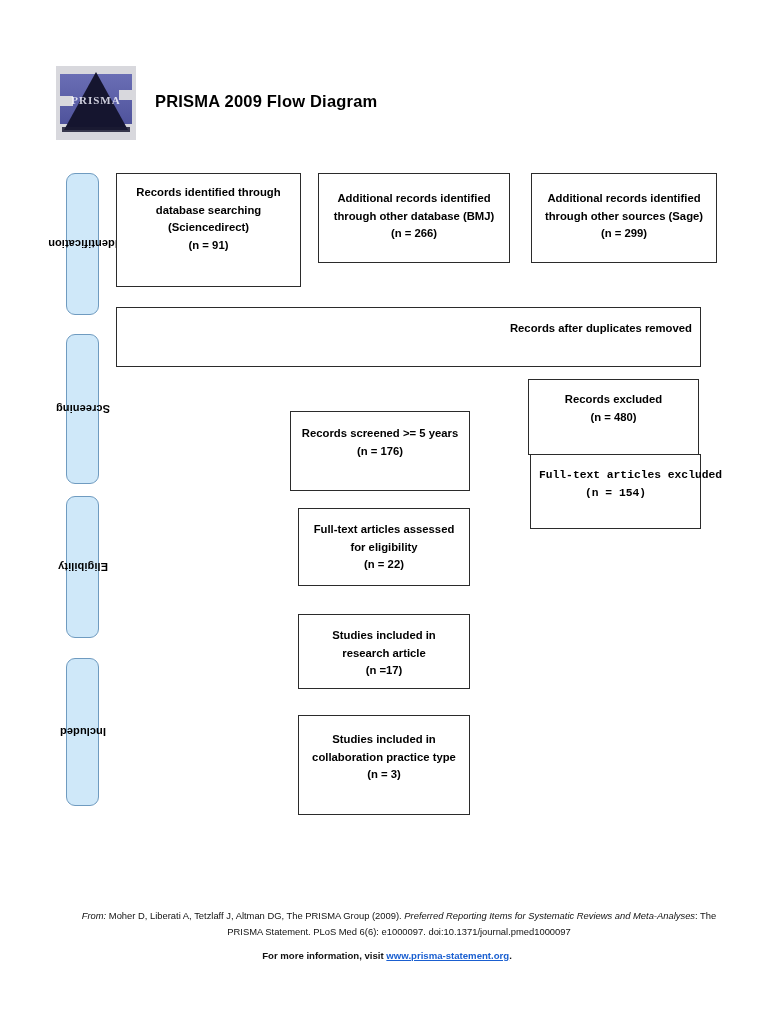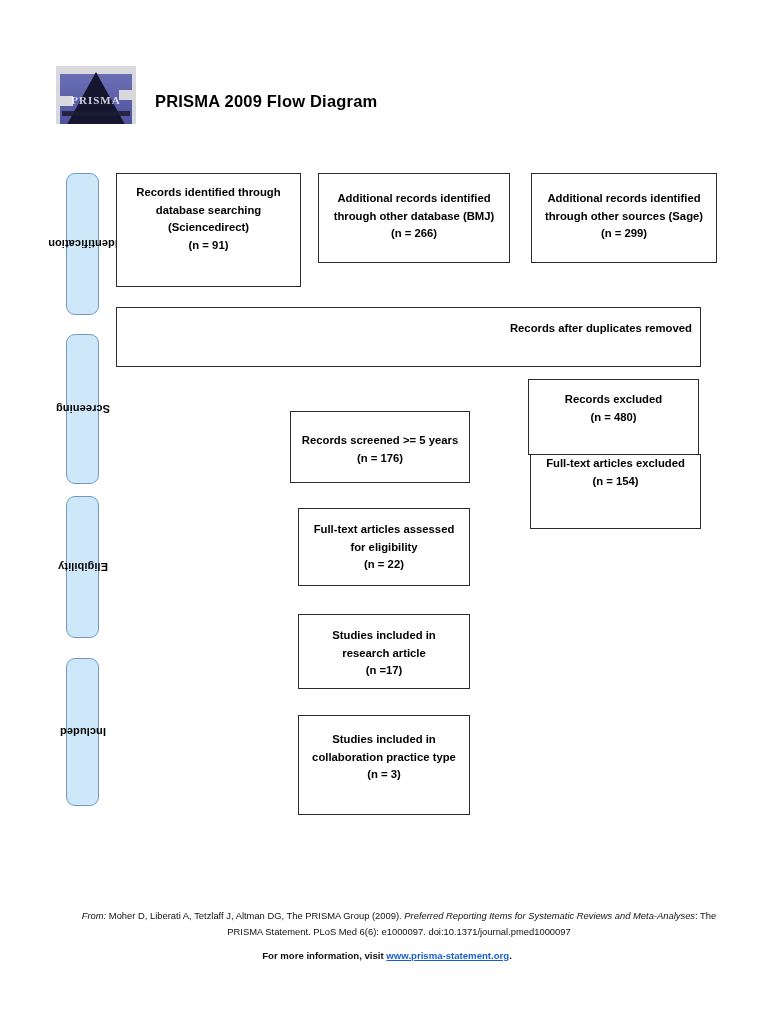--- a/index.html
+++ b/index.html
@@ -15,21 +15,21 @@
     color: #000000;
     overflow: hidden;
   }
 
   
   #header-logo {
     position: absolute;
     left: 56px;
     top: 66px;
     width: 80px;
-    height: 58px;
+    height: 74px;
     background: #d8d8dd;
     overflow: hidden;
   }
   .logo-band {
     position: absolute;
     left: 4px;
     top: 8px;
     width: 72px;
     height: 50px;
     background: #5b5fa8;
@@ -205,31 +205,31 @@
 <div class="flow-box" style="left:531px; top:173px; width:186px; height:90px; padding-top:16px;">
   <span class="line">Additional records identified</span>
   <span class="line">through other sources (Sage)</span>
   <span class="line">(n = 299)</span>
 </div>
 
 <div class="flow-box" style="left:116px; top:307px; width:585px; height:60px; padding-top:12px;text-align:right;">
   <span class="line">Records after duplicates removed</span>
 </div>
 
-<div class="flow-box" style="left:290px; top:411px; width:180px; height:72px; padding-top:20px;">
+<div class="flow-box" style="left:290px; top:411px; width:180px; height:80px; padding-top:13px;">
   <span class="line">Records screened &gt;= 5 years</span>
   <span class="line">(n = 176)</span>
 </div>
 
 <div class="flow-box" style="left:528px; top:379px; width:171px; height:76px; padding-top:11px;">
   <span class="line">Records excluded</span>
   <span class="line">(n = 480)</span>
 </div>
 
-<div class="flow-box" style="left:530px; top:454px; width:171px; height:75px; padding-top:0;">
+<div class="flow-box" style="left:530px; top:454px; width:171px; height:75px; padding-top:12px;font-family:Liberation Mono, monospace;">
   <span class="line">Full-text articles excluded</span>
   <span class="line">(n = 154)</span>
 </div>
 
 <div class="flow-box" style="left:298px; top:508px; width:172px; height:78px; padding-top:12px;">
   <span class="line">Full-text articles assessed</span>
   <span class="line">for eligibility</span>
   <span class="line">(n = 22)</span>
 </div>
 

